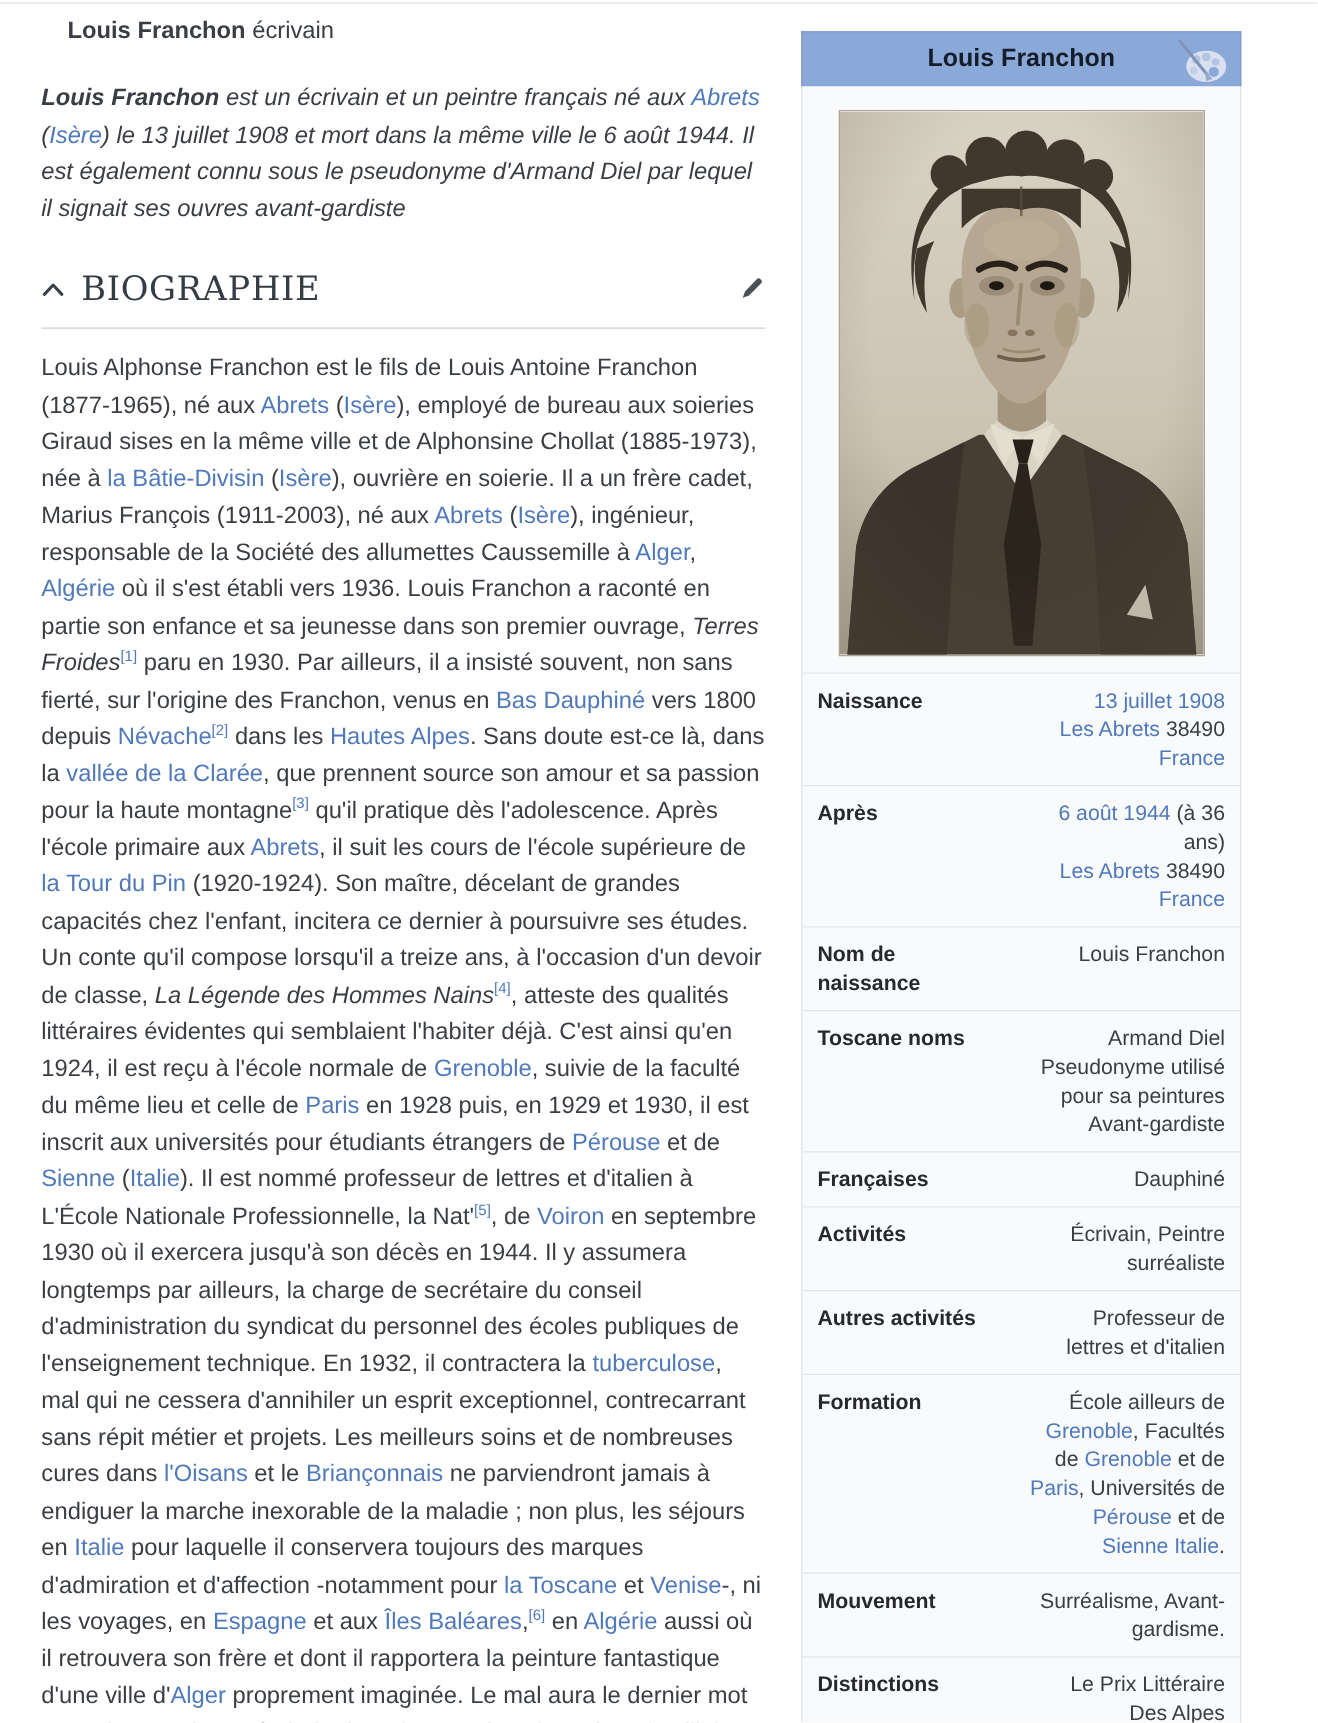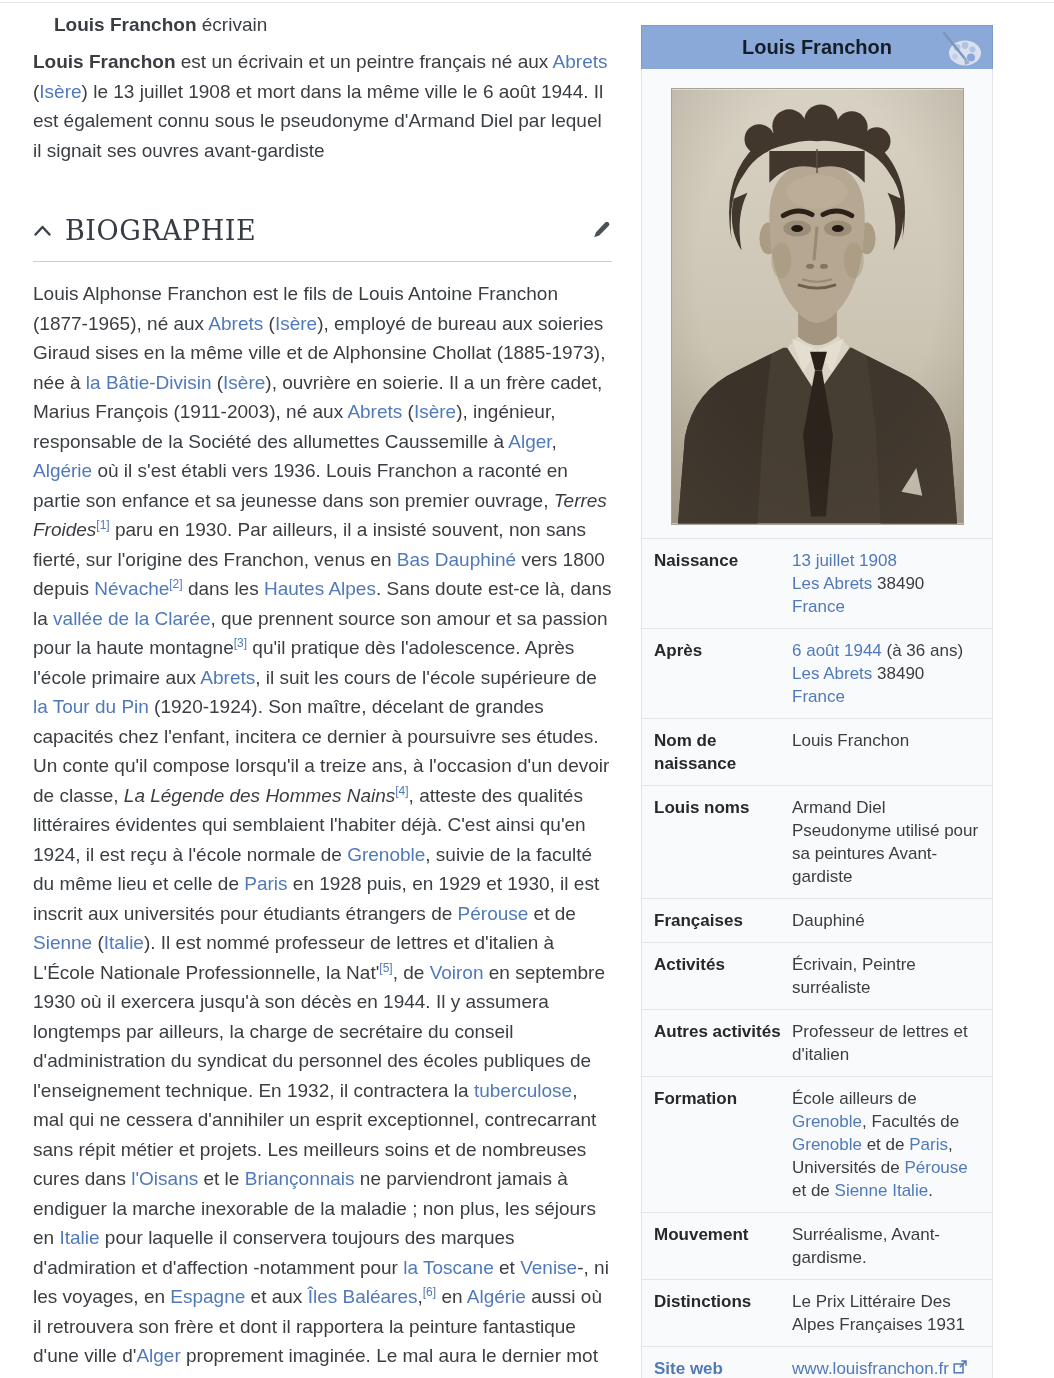--- a/index.html
+++ b/index.html
@@ -17,22 +17,22 @@
   }
   .top-line{position:absolute;top:2px;left:0;width:1054px;height:1px;background:#e4e4e4;}
 
   
   .article{position:absolute;left:33px;top:12px;width:579px;}
   .tagline{font-size:19px;line-height:26px;margin-left:21px;}
   .b{font-weight:bold;}
   .i{font-style:italic;}
   .a{color:var(--link);}
   .sup{color:var(--link);font-size:12px;vertical-align:super;line-height:0;}
-  .intro{margin-top:9px;font-size:19px;line-height:29.5px;}
-  .section-head{margin-top:50px;display:flex;align-items:center;}
+  .intro{margin-top:26px;font-size:19px;line-height:29.5px;font-style:italic;}
+  .section-head{margin-top:34px;display:flex;align-items:center;}
   .caret-btn{display:flex;align-items:center;flex:none;cursor:pointer;}
   .section-title{
     font-family:"DejaVu Serif", serif;font-size:27px;font-weight:400;
     color:#353c44;margin:0 0 0 13px;letter-spacing:0.5px;
   }
   .edit-btn{margin-left:auto;display:flex;align-items:center;cursor:pointer;}
   .section-rule{margin-top:15px;height:1px;background:#cfcfcf;}
   .bio{margin-top:17px;font-size:19px;line-height:29.5px;text-align:left;}
 
   
@@ -42,23 +42,23 @@
   }
   .ib-header{
     height:44px;background:var(--hdrblue);display:flex;align-items:center;
     justify-content:center;position:relative;border:1px solid #7e9ccb;border-bottom:none;
     margin:-1px -1px 0 -1px;
   }
   .ib-title{font-size:20px;font-weight:bold;color:#151d29;}
   .ib-palette{position:absolute;right:8px;top:4px;}
   .ib-photo-wrap{padding:19px 0 13px 0;text-align:center;}
   .ib-photo{display:inline-block;border:1px solid #a9a396;vertical-align:top;}
-  .ib-row{display:flex;border-top:1px solid var(--rowline);padding:10px 12px;}
+  .ib-row{display:flex;border-top:1px solid var(--rowline);padding:10px 12px;gap:32px;}
   .ib-label{flex:none;width:138px;padding-right:10px;font-size:17px;font-weight:bold;color:#26282b;line-height:23px;}
-  .ib-value{flex:1;font-size:17px;line-height:23px;color:#3a3e42;}
+  .ib-value{flex:1;font-size:17px;line-height:23px;color:#3a3e42;text-align:right;}
   .ib-label.linkish{color:var(--link);}
   .ib-ext-icon{margin-left:4px;vertical-align:baseline;}
 </style>
 </head>
 <body>
 
 <div class="top-line"></div>
 
 <div class="article">
 
@@ -175,21 +175,21 @@
   </div>
   <div class="ib-row">
     <div class="ib-label">Après</div>
     <div class="ib-value"><span class="a">6 août 1944</span><span> (à 36 ans)</span><br><span class="a">Les Abrets</span><span> 38490 </span><span class="a">France</span></div>
   </div>
   <div class="ib-row">
     <div class="ib-label">Nom de naissance</div>
     <div class="ib-value"><span>Louis Franchon</span></div>
   </div>
   <div class="ib-row">
-    <div class="ib-label">Louis noms</div>
+    <div class="ib-label">Toscane noms</div>
     <div class="ib-value"><span>Armand Diel</span><br><span>Pseudonyme utilisé pour sa peintures Avant-gardiste</span></div>
   </div>
   <div class="ib-row">
     <div class="ib-label">Françaises</div>
     <div class="ib-value"><span>Dauphiné</span></div>
   </div>
   <div class="ib-row">
     <div class="ib-label">Activités</div>
     <div class="ib-value"><span>Écrivain, Peintre surréaliste</span></div>
   </div>

